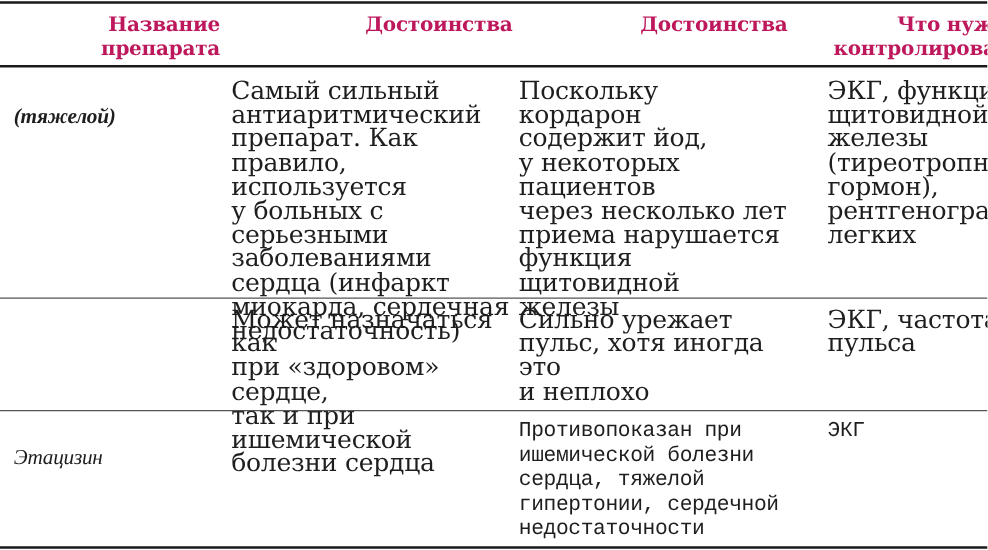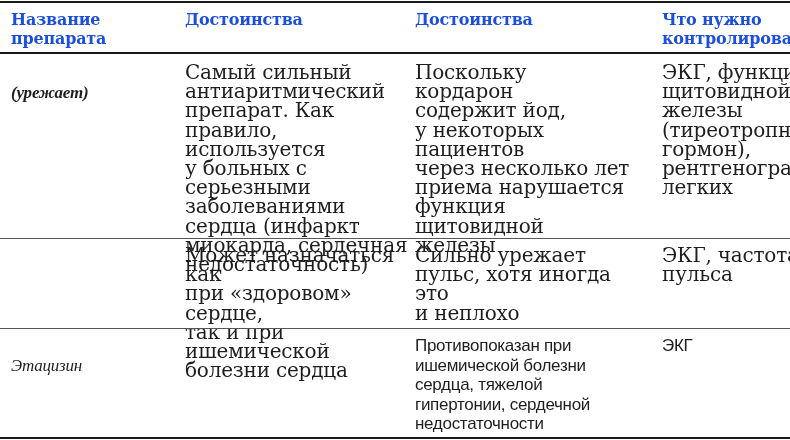--- a/index.html
+++ b/index.html
@@ -4,24 +4,24 @@
 <style>
   html, body { margin: 0; padding: 0; background: #ffffff; }
   body { width: 790px; height: 440px; overflow: hidden; position: relative;
          font-family: "DejaVu Serif", "Liberation Serif", serif; color: #1e1e1e; }
   .table { position: absolute; left: 0; top: 0; width: 790px; height: 440px; }
   .rule { position: absolute; left: 0; width: 790px; background: #1a1a1a; }
   .rule.thick { height: 2px; }
   .rule.thin { height: 1px; background: #555; }
   .cell { position: absolute; font-size: 20px; line-height: 19.2px; white-space: pre-line;
           letter-spacing: -0.2px; }
-  .head { font-weight: bold; font-size: 16px; line-height: 19px; color: #1d4ed8; }
+  .head { font-weight: bold; font-size: 16px; line-height: 19px; color: #be185d; text-align: right; }
   .drug { font-style: italic; font-family: "Liberation Serif", "DejaVu Serif", serif; font-size: 17px; line-height: 19.5px; }
   .drug .brand { font-weight: bold; }
-  .narrow { font-family: Liberation Sans, sans-serif; font-size: 17px; line-height: 19.5px; letter-spacing: -0.3px; }
+  .narrow { font-family: Liberation Mono, monospace; font-size: 17px; line-height: 19.5px; letter-spacing: -0.3px; }
   .c1 { left: 11px; width: 165px; }
   .c2 { left: 185px; width: 225px; }
   .c3 { left: 415px; width: 215px; }
   .c4 { left: 662px; width: 155px; }
 </style>
 </head>
 <body>
 
 <div class="table">
   <div class="rule thick" style="top:1px"></div>
@@ -31,21 +31,21 @@
 препарата</div>
     <div class="cell head c2" style="top:10px">Достоинства</div>
     <div class="cell head c3" style="top:10px">Достоинства</div>
     <div class="cell head c4" style="top:10px">Что нужно
 контролировать</div>
   </div>
   <div class="rule thick" style="top:52px"></div>
 
   <div>
     <div class="cell drug c1" style="top:63px">
-      <div class="brand">(урежает)</div>
+      <div class="brand">(тяжелой)</div>
     </div>
     <div class="cell c2" style="top:63px">Самый сильный
 антиаритмический
 препарат. Как
 правило, используется
 у больных с серьезными
 заболеваниями
 сердца (инфаркт
 миокарда, сердечная
 недостаточность)</div>

